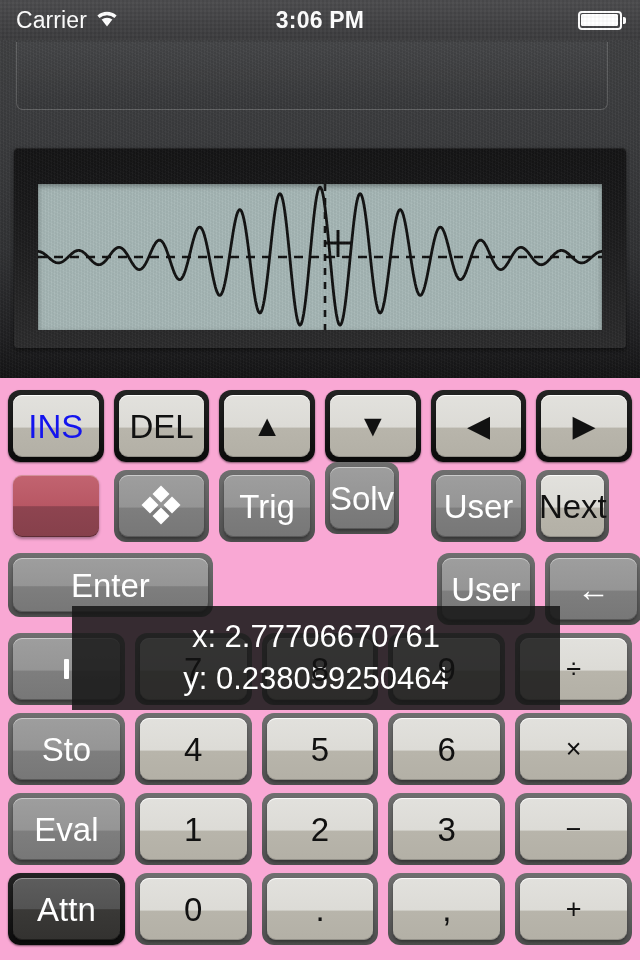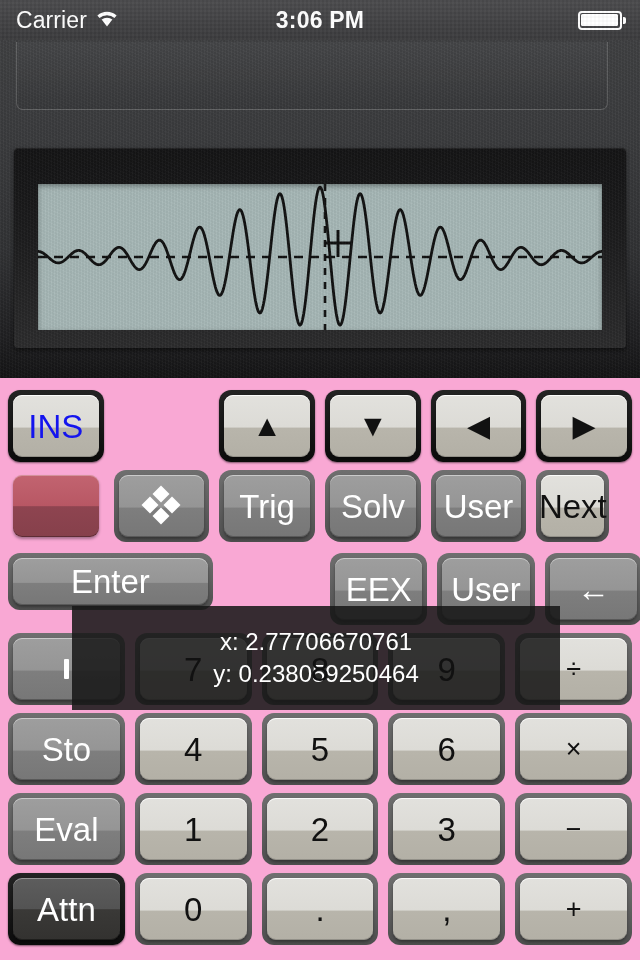--- a/index.html
+++ b/index.html
@@ -137,21 +137,21 @@
   .diamonds i.d-bot  { left:12px; top:22px; }
 
   
   .tickmark { width:5px; height:20px; background:#fff; border-radius:1px; }
 
   
   #toast {
     position:absolute; left:72px; top:606px; width:488px; height:104px;
     background:rgba(22,22,22,.86);
     display:flex; flex-direction:column; align-items:center; justify-content:center;
-    color:#fff; font-size:24px; line-height:1.35;
+    color:#fff; font-size:31px; line-height:1.35;
   }
 </style>
 </head>
 <body>
 
 <div id="statusbar">
   <div class="sb-left">
     <span class="sb-carrier">Carrier</span>
     <span>
       <svg width="24" height="19" viewBox="0 0 24 19">
@@ -190,20 +190,25 @@
     </div>
   </div>
 </div>
 
 <div id="keypad">
     <div class="bz bz-black" style="left: 8px; top: 12px; width: 95.6667px; height: 72px;">
       <div class="key k-light">
         <span class="lbl" style="color: rgb(20, 20, 238);">INS</span>
       </div>
     </div>
+    <div class="bz bz-black" style="left: 113.667px; top: 12px; width: 95.6667px; height: 72px;">
+      <div class="key k-light">
+        <span class="lbl">DEL</span>
+      </div>
+    </div>
     <div class="bz bz-black" style="left: 219.333px; top: 12px; width: 95.6667px; height: 72px;">
       <div class="key k-light">
         <span class="lbl arrow">▲</span>
       </div>
     </div>
     <div class="bz bz-black" style="left: 325px; top: 12px; width: 95.6667px; height: 72px;">
       <div class="key k-light">
         <span class="lbl arrow">▼</span>
       </div>
     </div>
@@ -230,43 +235,38 @@
           <i class="d-right"></i>
           <i class="d-bot"></i>
         </span>
       </div>
     </div>
     <div class="bz bz-dgray" style="left: 219.333px; top: 92px; width: 95.6667px; height: 72px;">
       <div class="key k-gray">
         <span class="lbl">Trig</span>
       </div>
     </div>
-    <div class="bz bz-dgray" style="left: 325px; top: 92px; width: 96px; height: 72px; border-radius: 16px;">
+    <div class="bz bz-dgray" style="left: 325px; top: 84px; width: 74px; height: 72px;">
       <div class="key k-gray">
         <span class="lbl">Solv</span>
       </div>
     </div>
     <div class="bz bz-dgray" style="left: 430.667px; top: 92px; width: 95.6667px; height: 72px;">
       <div class="key k-gray">
         <span class="lbl">User</span>
       </div>
     </div>
     <div class="bz bz-dgray" style="left: 536.333px; top: 92px; width: 73px; height: 72px;">
       <div class="key k-light">
         <span class="lbl">Next</span>
       </div>
     </div>
-    <div class="bz bz-dgray" style="left: 8px; top: 175px; width: 204.667px; height: 57px;">
+    <div class="bz bz-dgray" style="left: 8px; top: 175px; width: 204.667px; height: 64px;">
       <div class="key k-gray">
         <span class="lbl">Enter</span>
-      </div>
-    </div>
-    <div class="bz bz-dgray" style="left: 330px; top: 175px; width: 97.3333px; height: 72px;">
-      <div class="key k-gray">
-        <span class="lbl">EEX</span>
       </div>
     </div>
     <div class="bz bz-dgray" style="left: 437.333px; top: 175px; width: 97.3333px; height: 72px;">
       <div class="key k-gray">
         <span class="lbl">User</span>
       </div>
     </div>
     <div class="bz bz-dgray" style="left: 544.667px; top: 175px; width: 97.3333px; height: 72px;">
       <div class="key k-gray">
         <span class="lbl">←</span>

